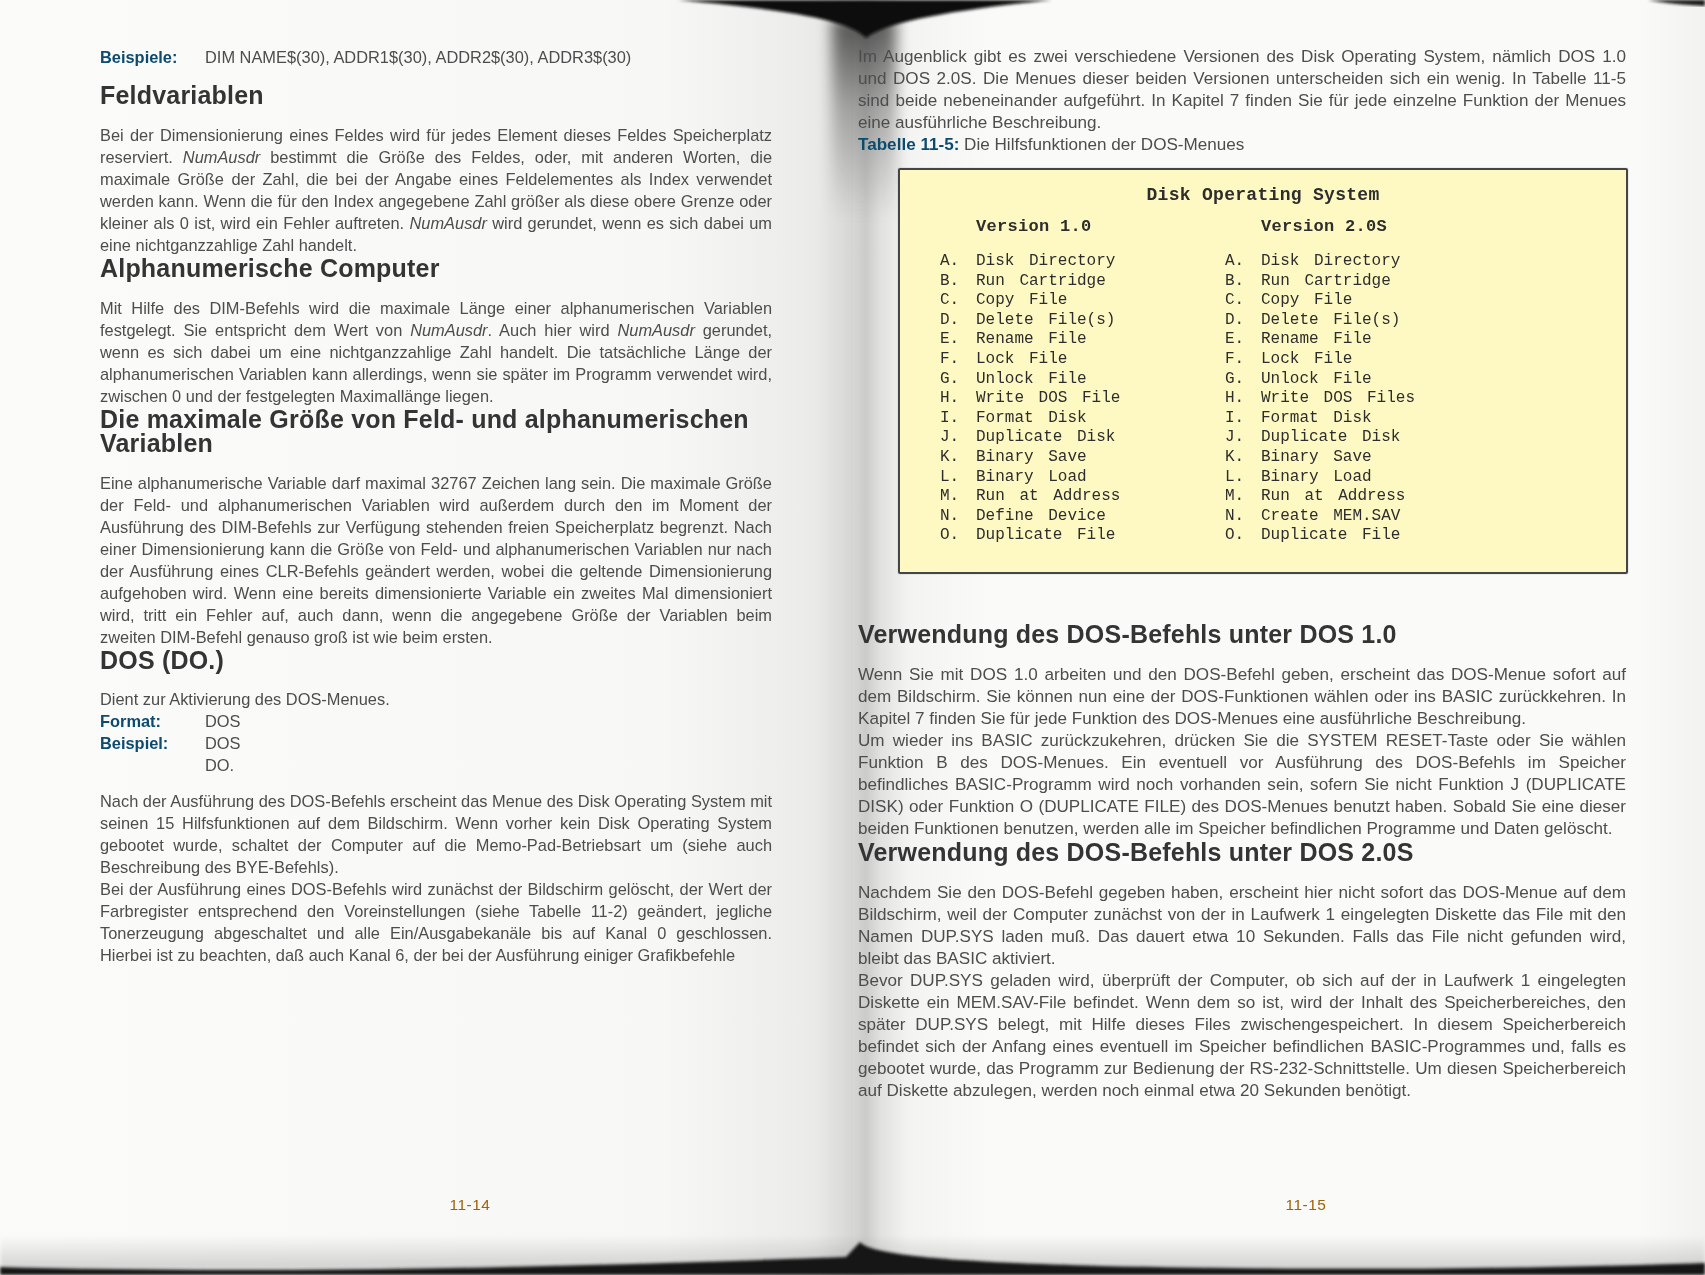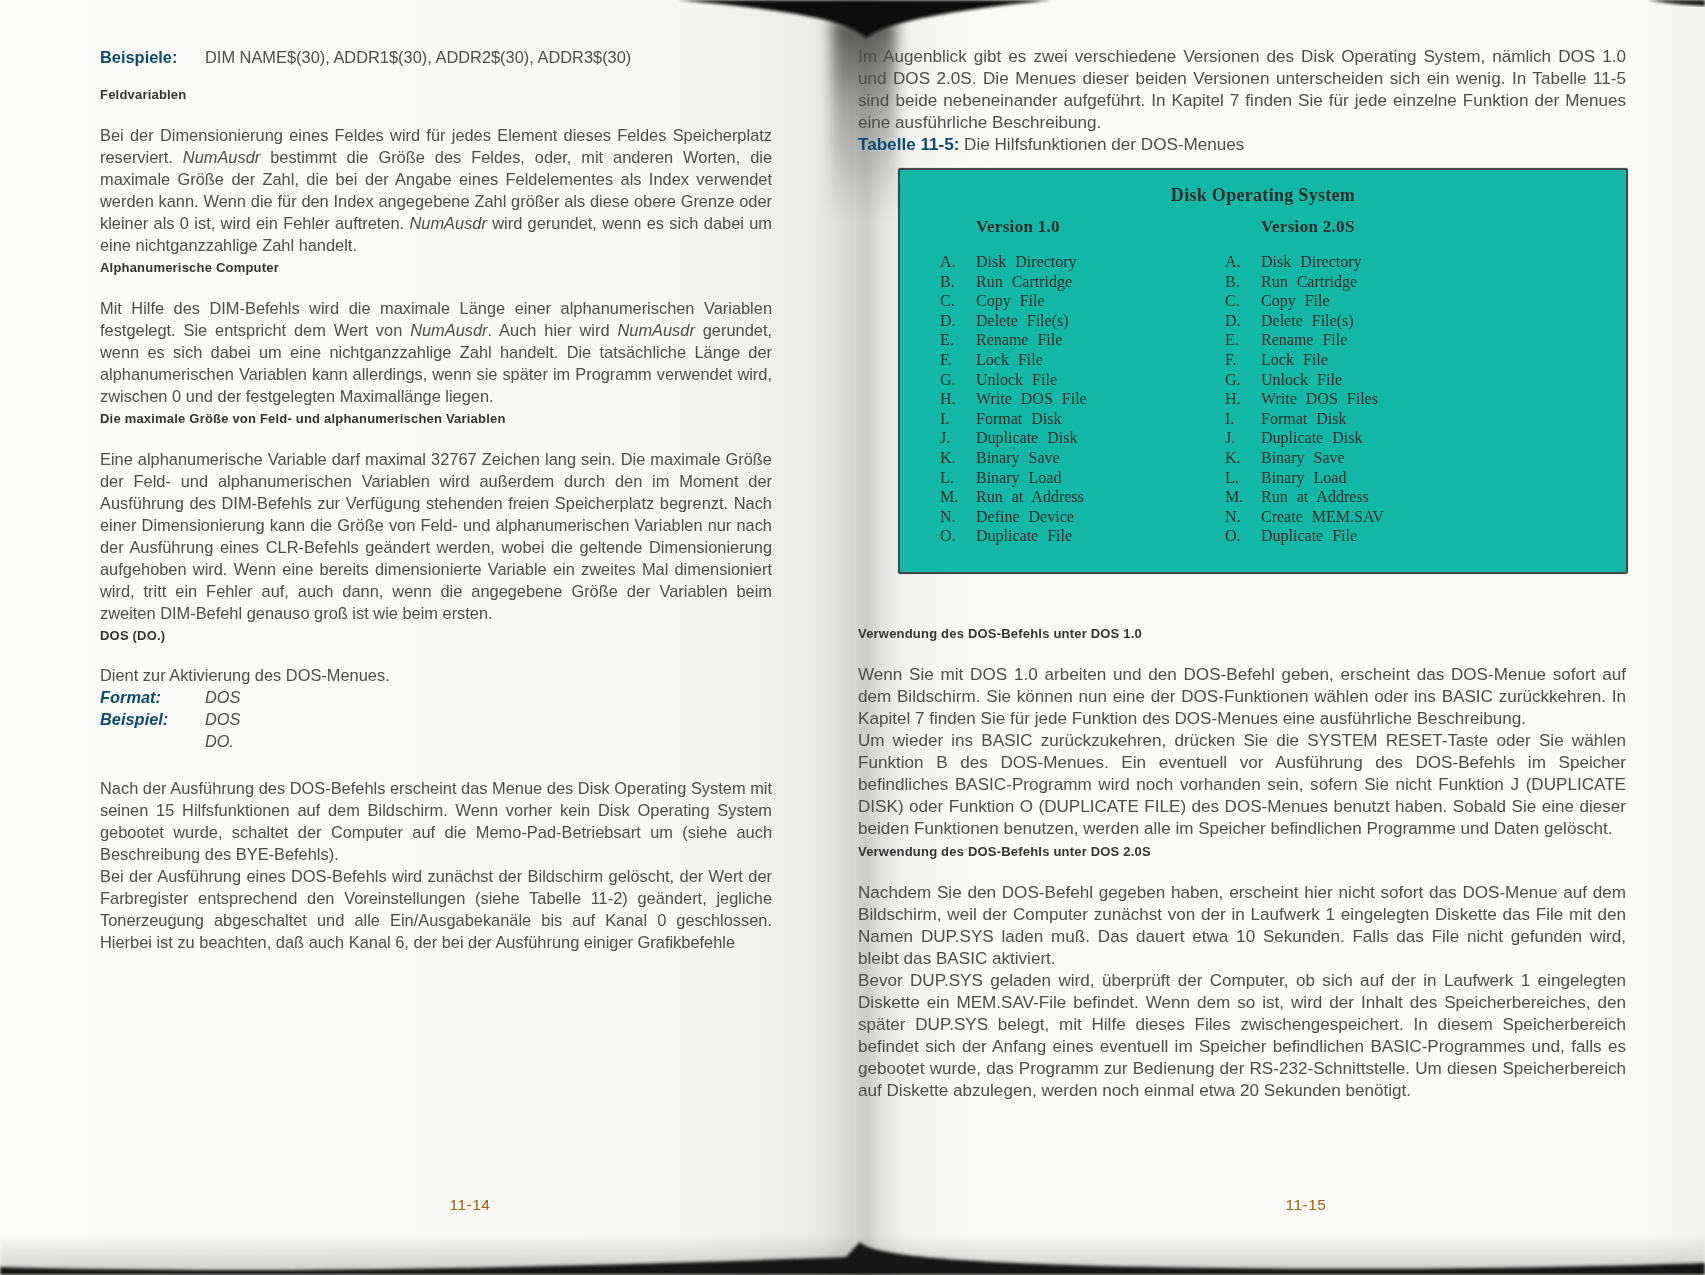--- a/index.html
+++ b/index.html
@@ -18,39 +18,39 @@
     filter:blur(7px);}
   .bottom-shade{position:absolute;left:0;bottom:6px;width:1705px;height:34px;pointer-events:none;
     background:linear-gradient(180deg,rgba(0,0,0,0) 0%,rgba(0,0,0,0.16) 100%);filter:blur(2px);}
   svg.edges{position:absolute;left:0;top:0;pointer-events:none;}
 
   
   .col{position:absolute;color:#4d4d4d;}
   .col-left{left:100px;top:40px;width:672px;font-size:16.4px;line-height:22px;}
   .col-right{left:858px;top:46px;width:768px;font-size:17.1px;line-height:22px;}
   p.body{margin:0;text-align:justify;hyphens:auto;}
-  h2{font-size:13px;line-height:24px;color:#343434;margin:0;letter-spacing:.2px;}
+  h2{font-size:25px;line-height:24px;color:#343434;margin:0;letter-spacing:.2px;}
   .bold{font-weight:bold;color:#0c4a6e;}
   i.var{font-style:italic;}
 
   .example-row{display:flex;padding-top:6px;margin-bottom:14px;}
   .example-row .lbl{width:105px;flex:none;}
   .example-lines div{line-height:23px;}
 
   .mb26{margin-bottom:26px;} .mb20{margin-bottom:20px;} .mb18{margin-bottom:18px;}
   .mb17{margin-bottom:17px;} .mb16{margin-bottom:16px;} .mb0{margin-bottom:0;}
 
-  .format-block{margin-bottom:25px;font-style:italic;}
+  .format-block{margin-bottom:14px;}
   .format-row{display:flex;line-height:22px;}
   .format-row .lbl{width:105px;flex:none;}
 
   
   .caption{margin:0 0 12px 0;}
   .table-box{margin-left:40px;width:726px;border:2px solid #454545;border-radius:2px;
-    background:#14b8a6;font-family:Liberation Serif, serif;color:#2d2d2d;
+    background:#fef9c3;font-family:Liberation Mono, monospace;color:#2d2d2d;
     padding:14px 0 26px 0;box-shadow:0 0 0 1px rgba(0,0,0,0.06);}
   .table-title{text-align:center;font-weight:bold;font-size:18px;letter-spacing:.3px;margin:0 0 10px 0;}
   .tcols{display:flex;}
   .tcol{width:282px;}
   .tcol:first-child{margin-left:40px;}
   .tcol:last-child{margin-left:3px;}
   .tcol-header{font-weight:bold;font-size:17px;margin:0 0 14px 36px;letter-spacing:.3px;}
   .trow{display:flex;font-size:16px;line-height:19.6px;word-spacing:5px;}
   .tkey{width:24px;flex:none;margin-right:12px;}
 

